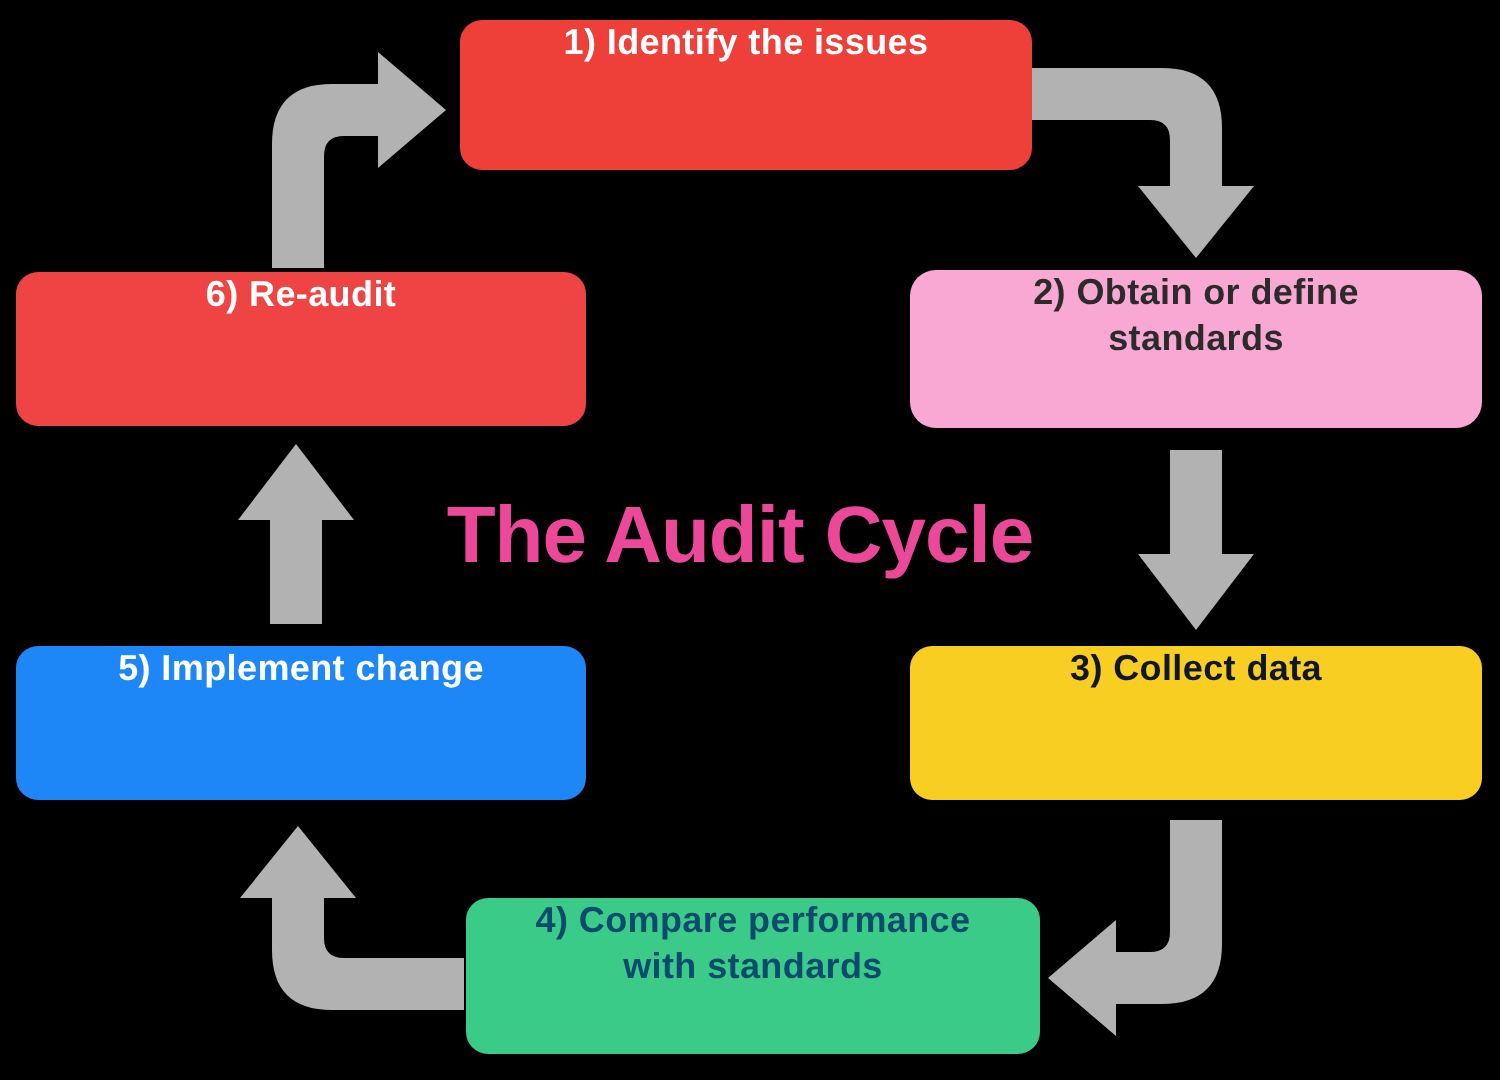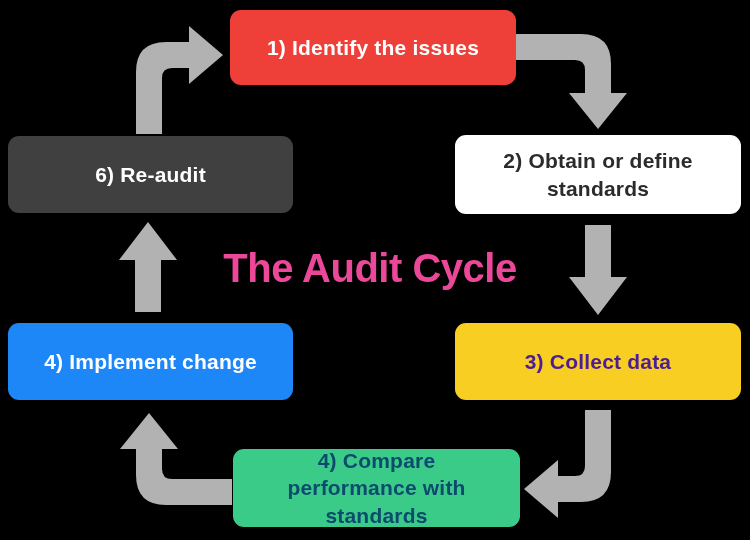--- a/index.html
+++ b/index.html
@@ -17,25 +17,24 @@
   }
   .arrows-layer {
     position: absolute;
     left: 0; top: 0;
     width: 750px; height: 540px;
   }
   .step {
     position: absolute;
     border-radius: 11px;
     display: flex;
-    align-items: center;
     justify-content: center;
     text-align: center;
     font-weight: bold;
-    font-size: 21px;
+    font-size: 18px;
     line-height: 1.3;
     padding: 0 31px;
     box-sizing: border-box;
     letter-spacing: 0.2px;
   }
   .s1 { left: 230px; top: 10px;  width: 286px; height: 75px; }
   .s2 { left: 455px; top: 135px; width: 286px; height: 79px; }
   .s3 { left: 455px; top: 323px; width: 286px; height: 77px; }
   .s4 { left: 233px; top: 449px; width: 287px; height: 78px; }
   .s5 { left: 8px;   top: 323px; width: 285px; height: 77px; }
@@ -61,31 +60,31 @@
     <path d="M 585 225 L 611 225 L 611 277 L 627 277 L 598 315 L 569 277 L 585 277 Z" fill="#b2b2b2"></path>
     <path d="M 585 410 L 611 410 L 611 472 Q 611 502 581 502 L 558 502 L 558 518 L 524 489 L 558 460 L 558 476 L 575 476 Q 585 476 585 466 Z" fill="#b2b2b2"></path>
     <path d="M 232 505 L 166 505 Q 136 505 136 475 L 136 449 L 120 449 L 149 413 L 178 449 L 162 449 L 162 469 Q 162 479 172 479 L 232 479 Z" fill="#b2b2b2"></path>
     <path d="M 135 312 L 135 260 L 119 260 L 148 222 L 177 260 L 161 260 L 161 312 Z" fill="#b2b2b2"></path>
     <path d="M 136 134 L 136 72 Q 136 42 166 42 L 189 42 L 189 26 L 223 55 L 189 84 L 189 68 L 172 68 Q 162 68 162 78 L 162 134 Z" fill="#b2b2b2"></path>
   </svg>
 
   <div class="step s1" style="background: rgb(238, 63, 57); color: rgb(255, 255, 255);">
     <span>1) Identify the issues</span>
   </div>
-  <div class="step s2" style="background: #ffffff; color: rgb(43, 43, 43);">
+  <div class="step s2" style="background: #f9a8d4; color: rgb(43, 43, 43); border-radius: 13px;">
     <span>2) Obtain or define standards</span>
   </div>
-  <div class="step s3" style="background: rgb(248, 206, 34); color: #4c1d95;">
+  <div class="step s3" style="background: rgb(248, 206, 34); color: #0f172a;">
     <span>3) Collect data</span>
   </div>
   <div class="step s4" style="background: rgb(59, 203, 136); color: #0c4a6e;">
     <span>4) Compare performance with standards</span>
   </div>
   <div class="step s5" style="background: rgb(30, 135, 247); color: rgb(255, 255, 255);">
-    <span>4) Implement change</span>
+    <span>5) Implement change</span>
   </div>
-  <div class="step s6" style="background: #404040; color: rgb(255, 255, 255);">
+  <div class="step s6" style="background: #ef4444; color: rgb(255, 255, 255);">
     <span>6) Re-audit</span>
   </div>
 
   <div class="cycle-title" style="color: #ec4899;">The Audit Cycle</div>
 
 </div>
 
 </body></html>

